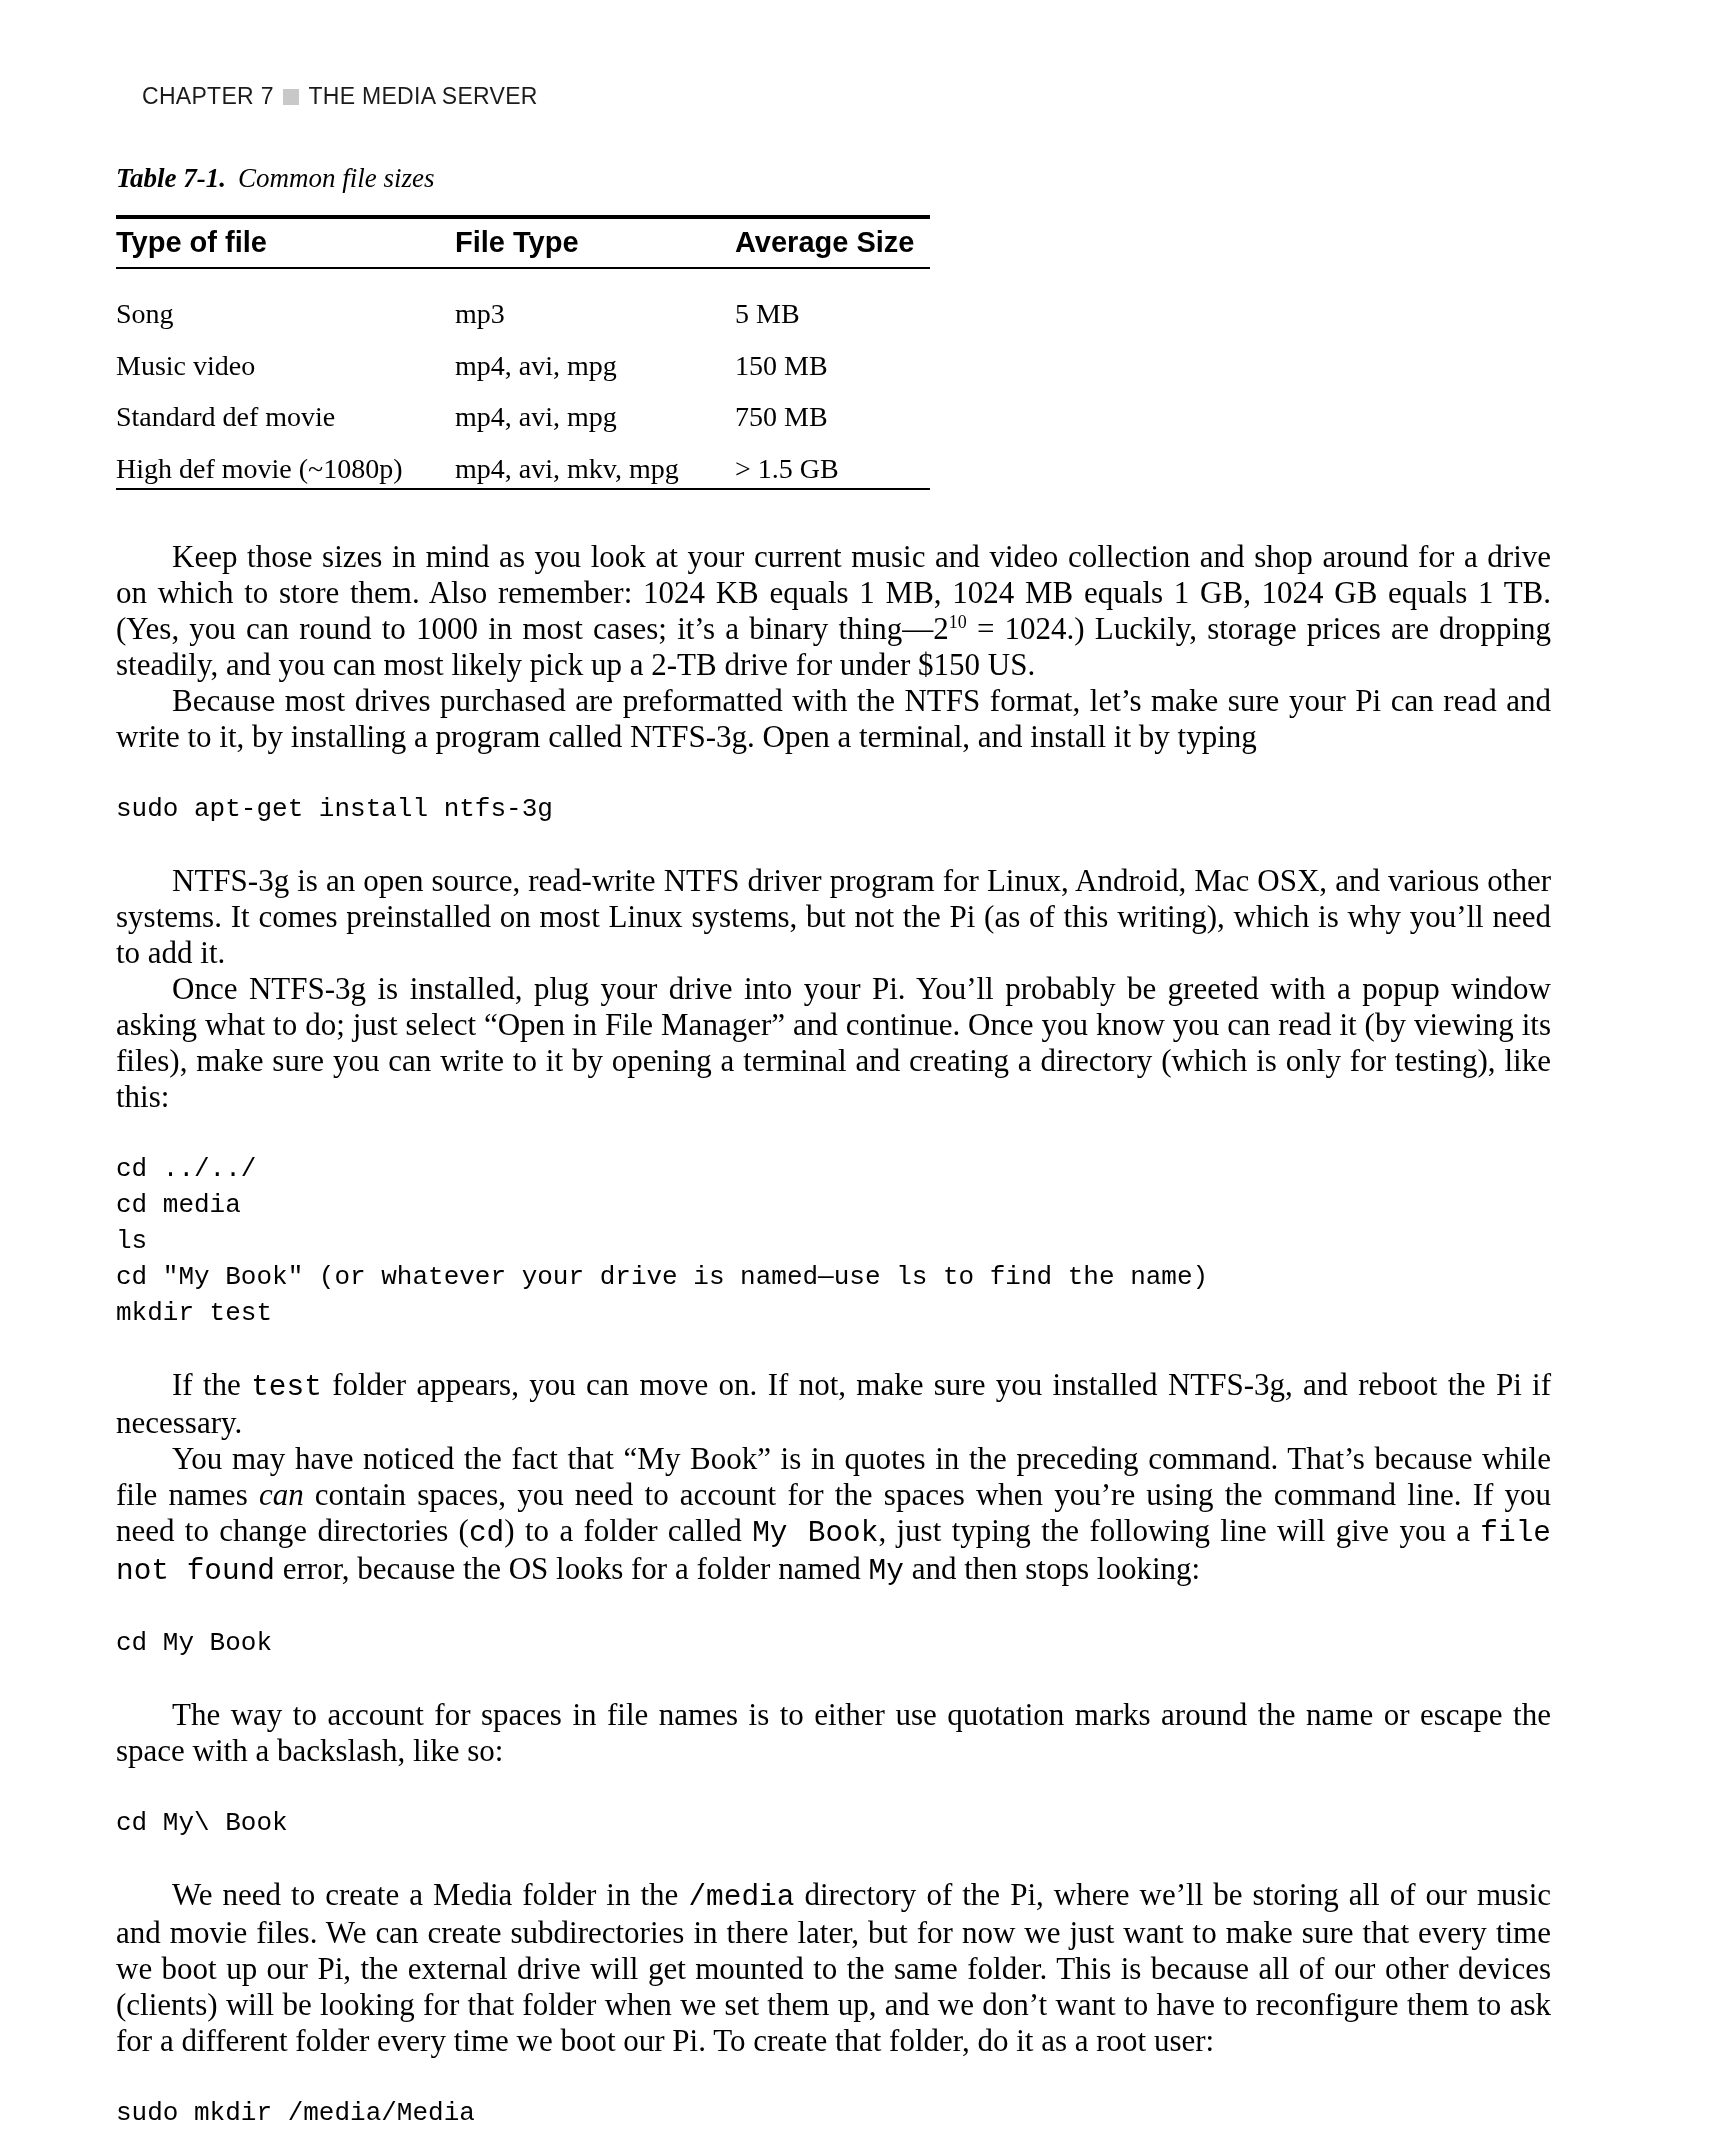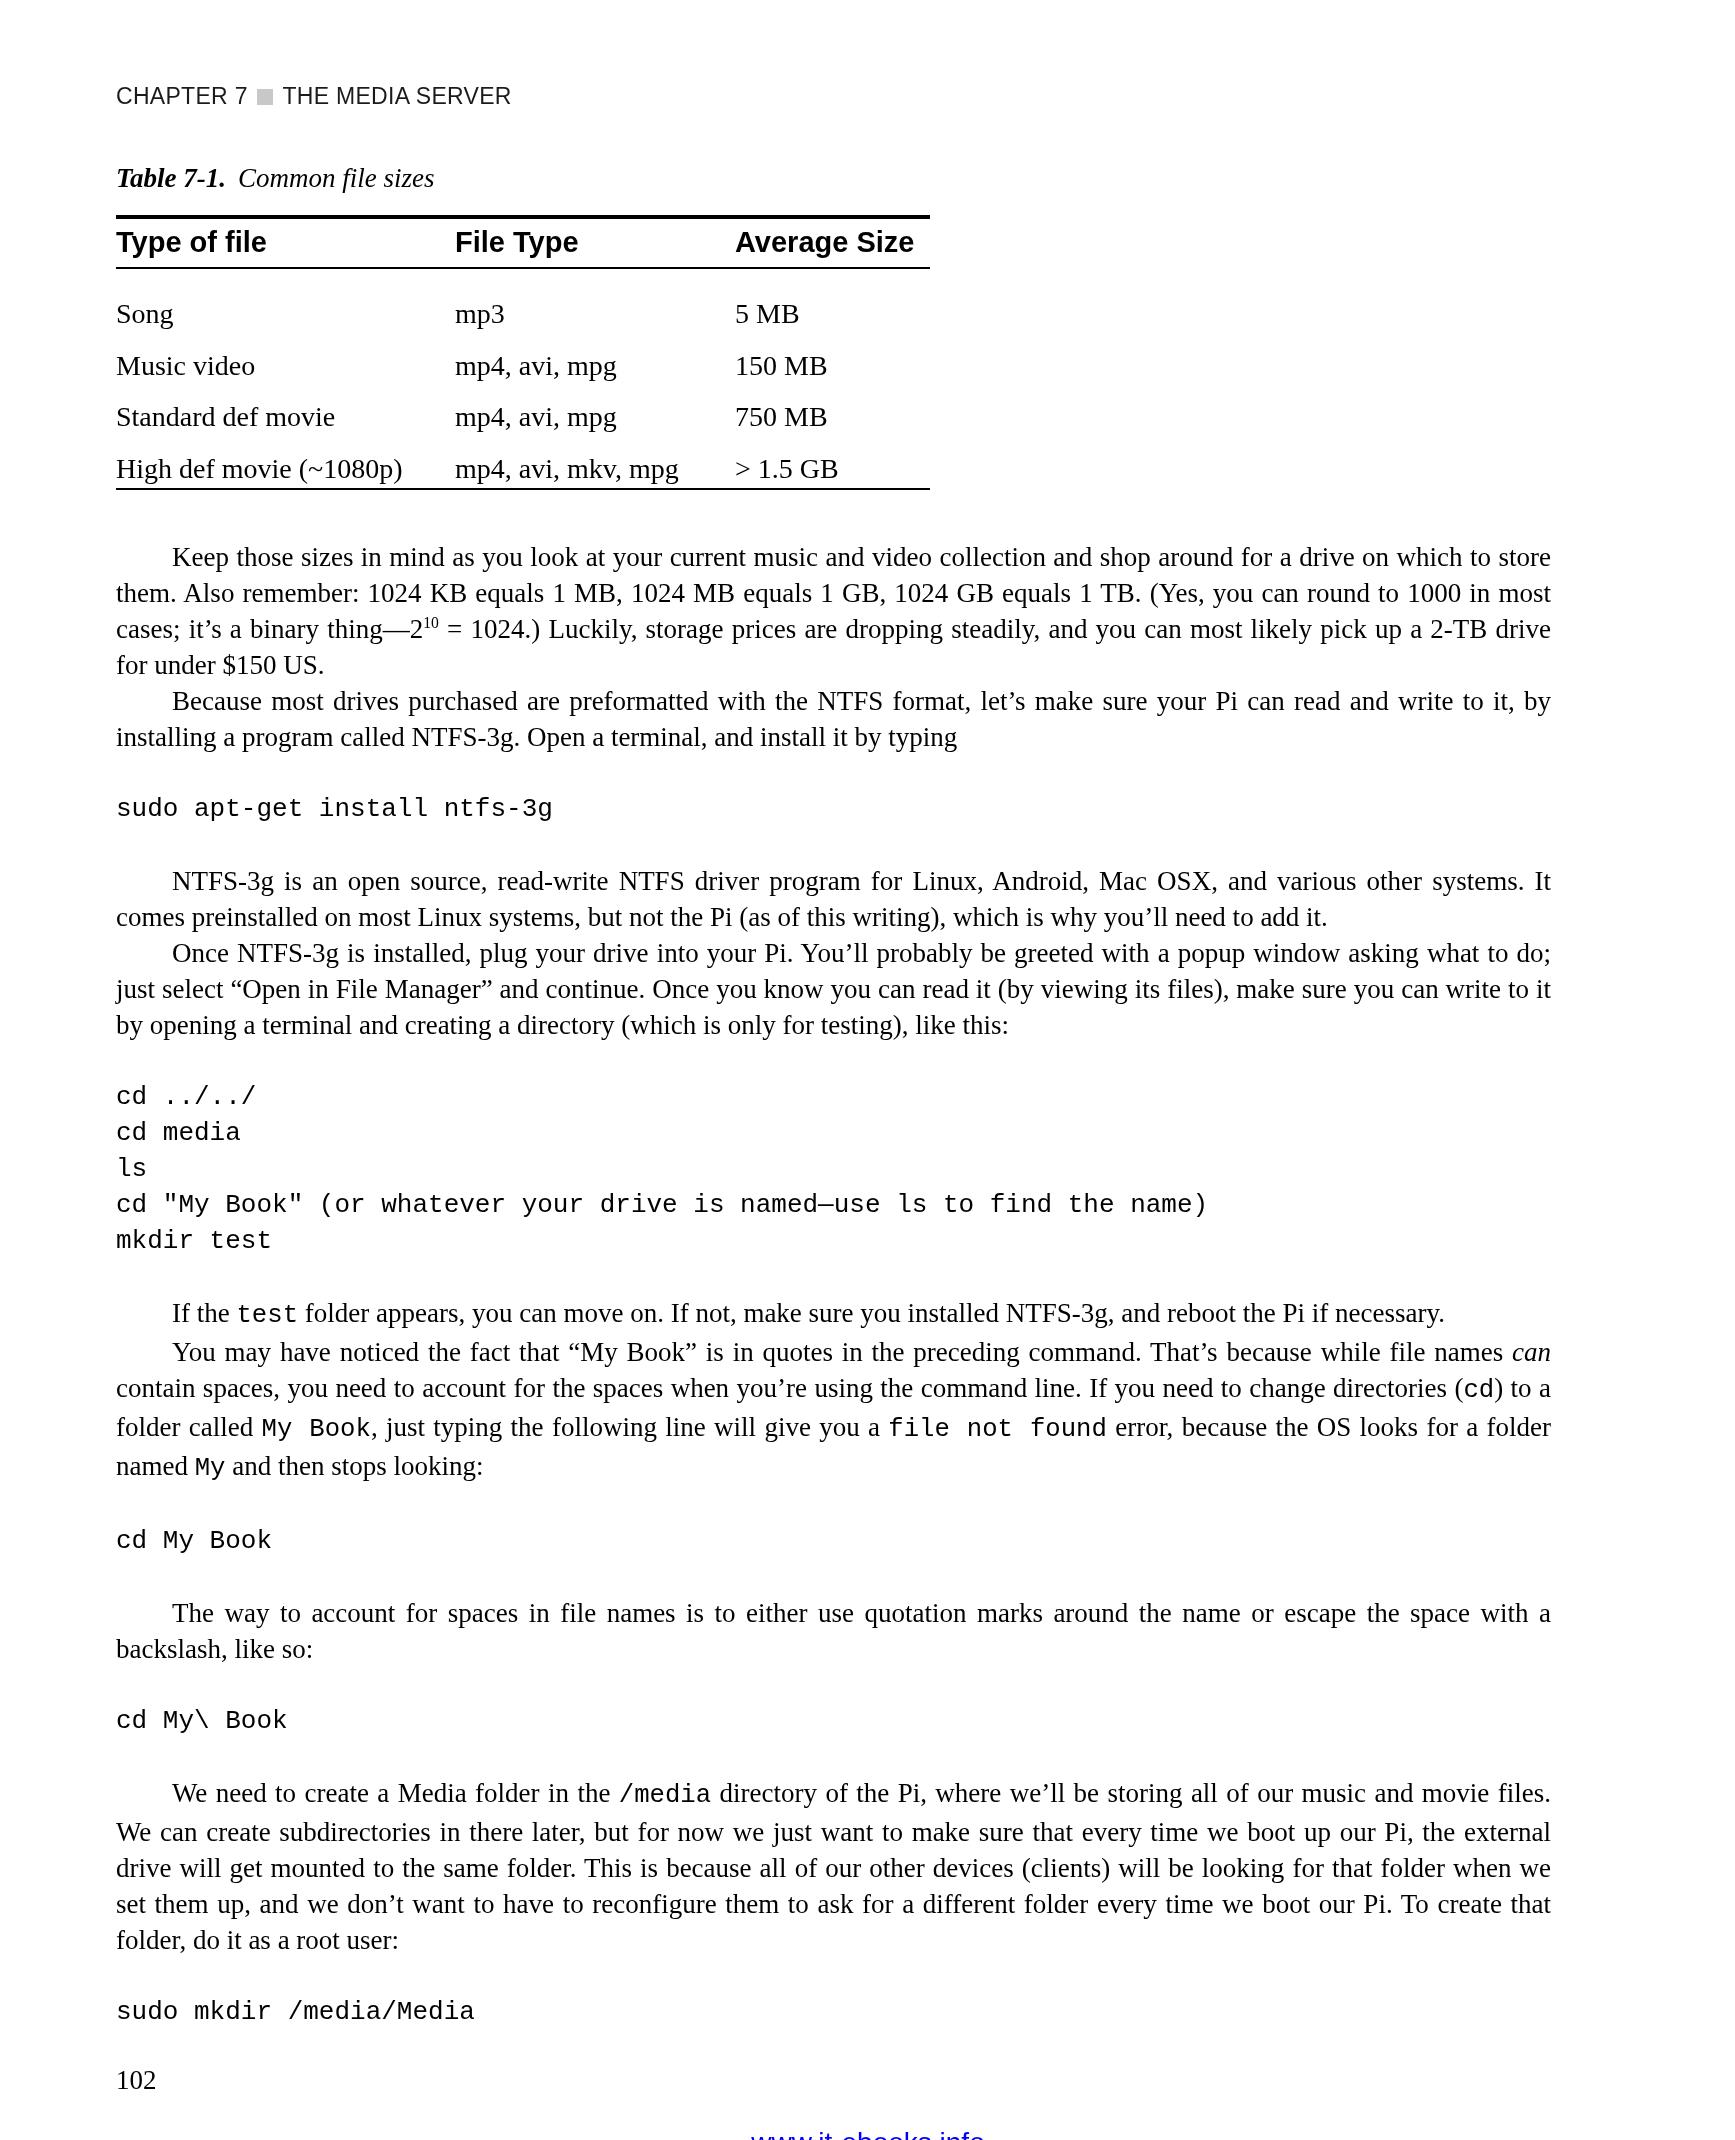--- a/index.html
+++ b/index.html
@@ -18,20 +18,21 @@
   
   .page-header {
     display: flex;
     align-items: center;
     gap: 9.3px;
     font-family: "Liberation Sans", sans-serif;
     font-size: 23px;
     line-height: 23px;
     color: #1b1b1b;
     letter-spacing: 0.3px;
+    margin-left: 26px;
   }
   .sep-square {
     width: 16px; height: 16px;
     background: #c8c8c8;
     display: inline-block;
     flex: 0 0 auto;
   }
 
   
   .table-caption { margin-top: 53px; font-size: 27px; line-height: 34px; }
@@ -52,21 +53,21 @@
     font-weight: bold;
     font-size: 29px;
   }
   .thead .tcell { padding: 6.8px 0 8.5px 0; }
   .tbody .tcell { font-size: 28px; padding: 10.2px 0 9.3px 0; }
   .tbody .trow:first-child .tcell { padding-top: 29px; }
   .tbody .trow:last-child  .tcell { padding-bottom: 3px; }
 
   
   .para {
-    font-size: 27px;
+    font-size: 31px;
     line-height: 36px;
     text-align: justify;
     text-indent: 56px;
     margin: 0;
   }
   .para.first-after-table { margin-top: 49px; }
 
   
   .code {
     font-family: "Liberation Mono", monospace;

